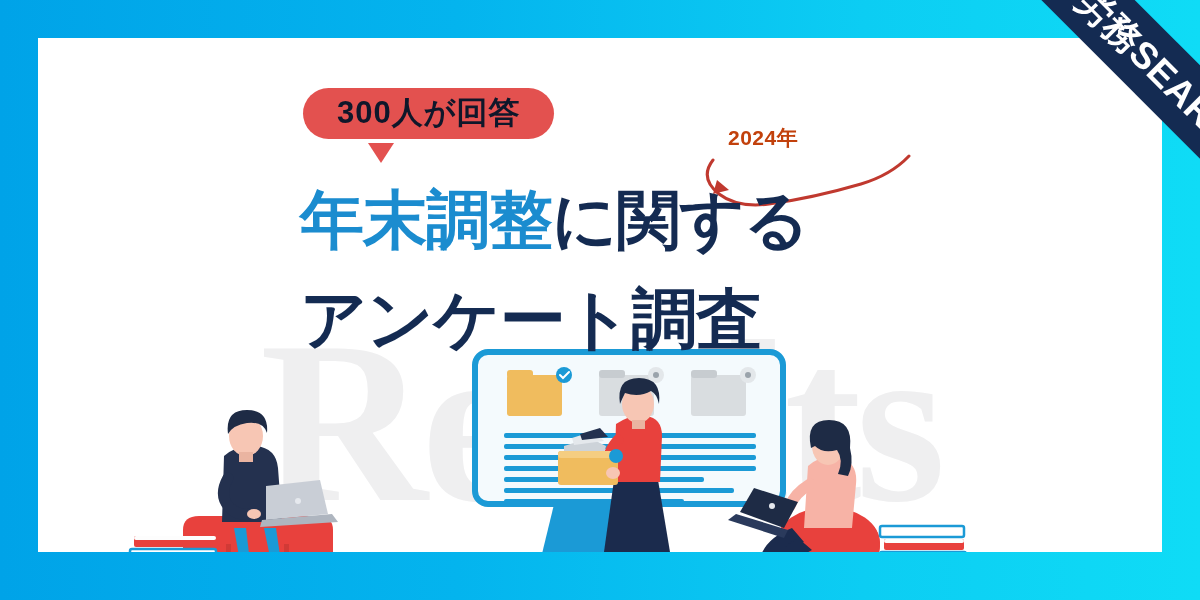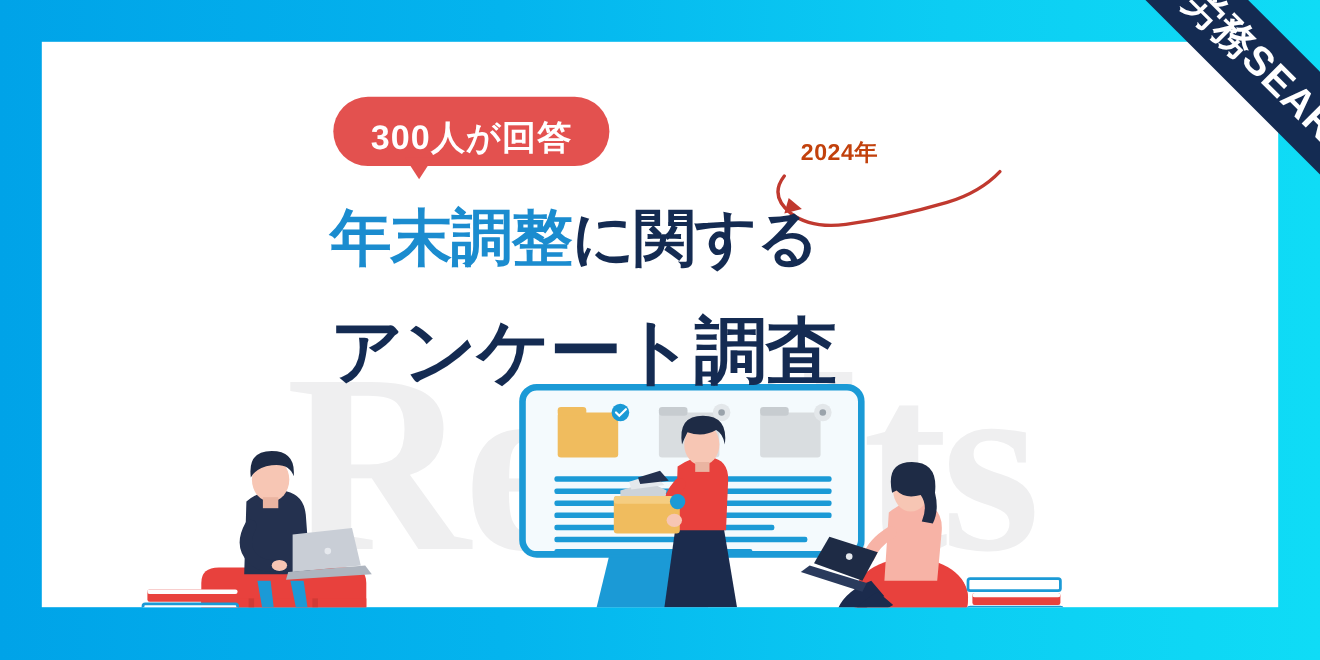--- a/index.html
+++ b/index.html
@@ -25,43 +25,43 @@
     color:#efeff0;letter-spacing:-6px;
     user-select:none;white-space:nowrap;
   }
   
   #illo{position:absolute;left:0;top:300px;width:1124px;height:254px;}
   
   #heading{position:absolute;left:0;top:0;width:1124px;height:300px;}
   
   #badge{
     position:absolute;left:265px;top:50px;
-    background:#e3514f;color:#ffffff;border-radius:32px;
-    padding:21px 34px 11px 34px;
+    background:#e3514f;color:#0f172a;border-radius:32px;
+    padding:9px 34px 11px 34px;
     font-size:31px;font-weight:700;line-height:1;
     letter-spacing:1px;white-space:nowrap;
     box-sizing:border-box;
   }
   #badge-tail{
     position:absolute;left:330px;top:105px;
     width:0;height:0;
     border-left:13px solid transparent;
     border-right:13px solid transparent;
     border-top:20px solid #e3514f;
   }
   
   #year{
     position:absolute;left:690px;top:86px;
     color:#c2410c;font-size:21px;font-weight:700;letter-spacing:0.5px;
     white-space:nowrap;
   }
   #year-swoosh{position:absolute;left:655px;top:100px;width:230px;height:70px;}
   
   .tline{position:absolute;white-space:nowrap;line-height:1;font-weight:700;}
-  #t1{left:262px;top:150px;font-size:56px;letter-spacing:-1px;}
+  #t1{left:262px;top:150px;font-size:64px;letter-spacing:-1px;}
   #t2{left:262px;top:248px;font-size:66px;letter-spacing:-1px;color:#142b52;}
   .blue{color:#1b8ccf;}
   .navy{color:#142b52;}
   
   #ribbon-wrap{
     position:absolute;right:0;top:0;width:300px;height:300px;overflow:hidden;
     pointer-events:none;
   }
   #ribbon{
     position:absolute;

